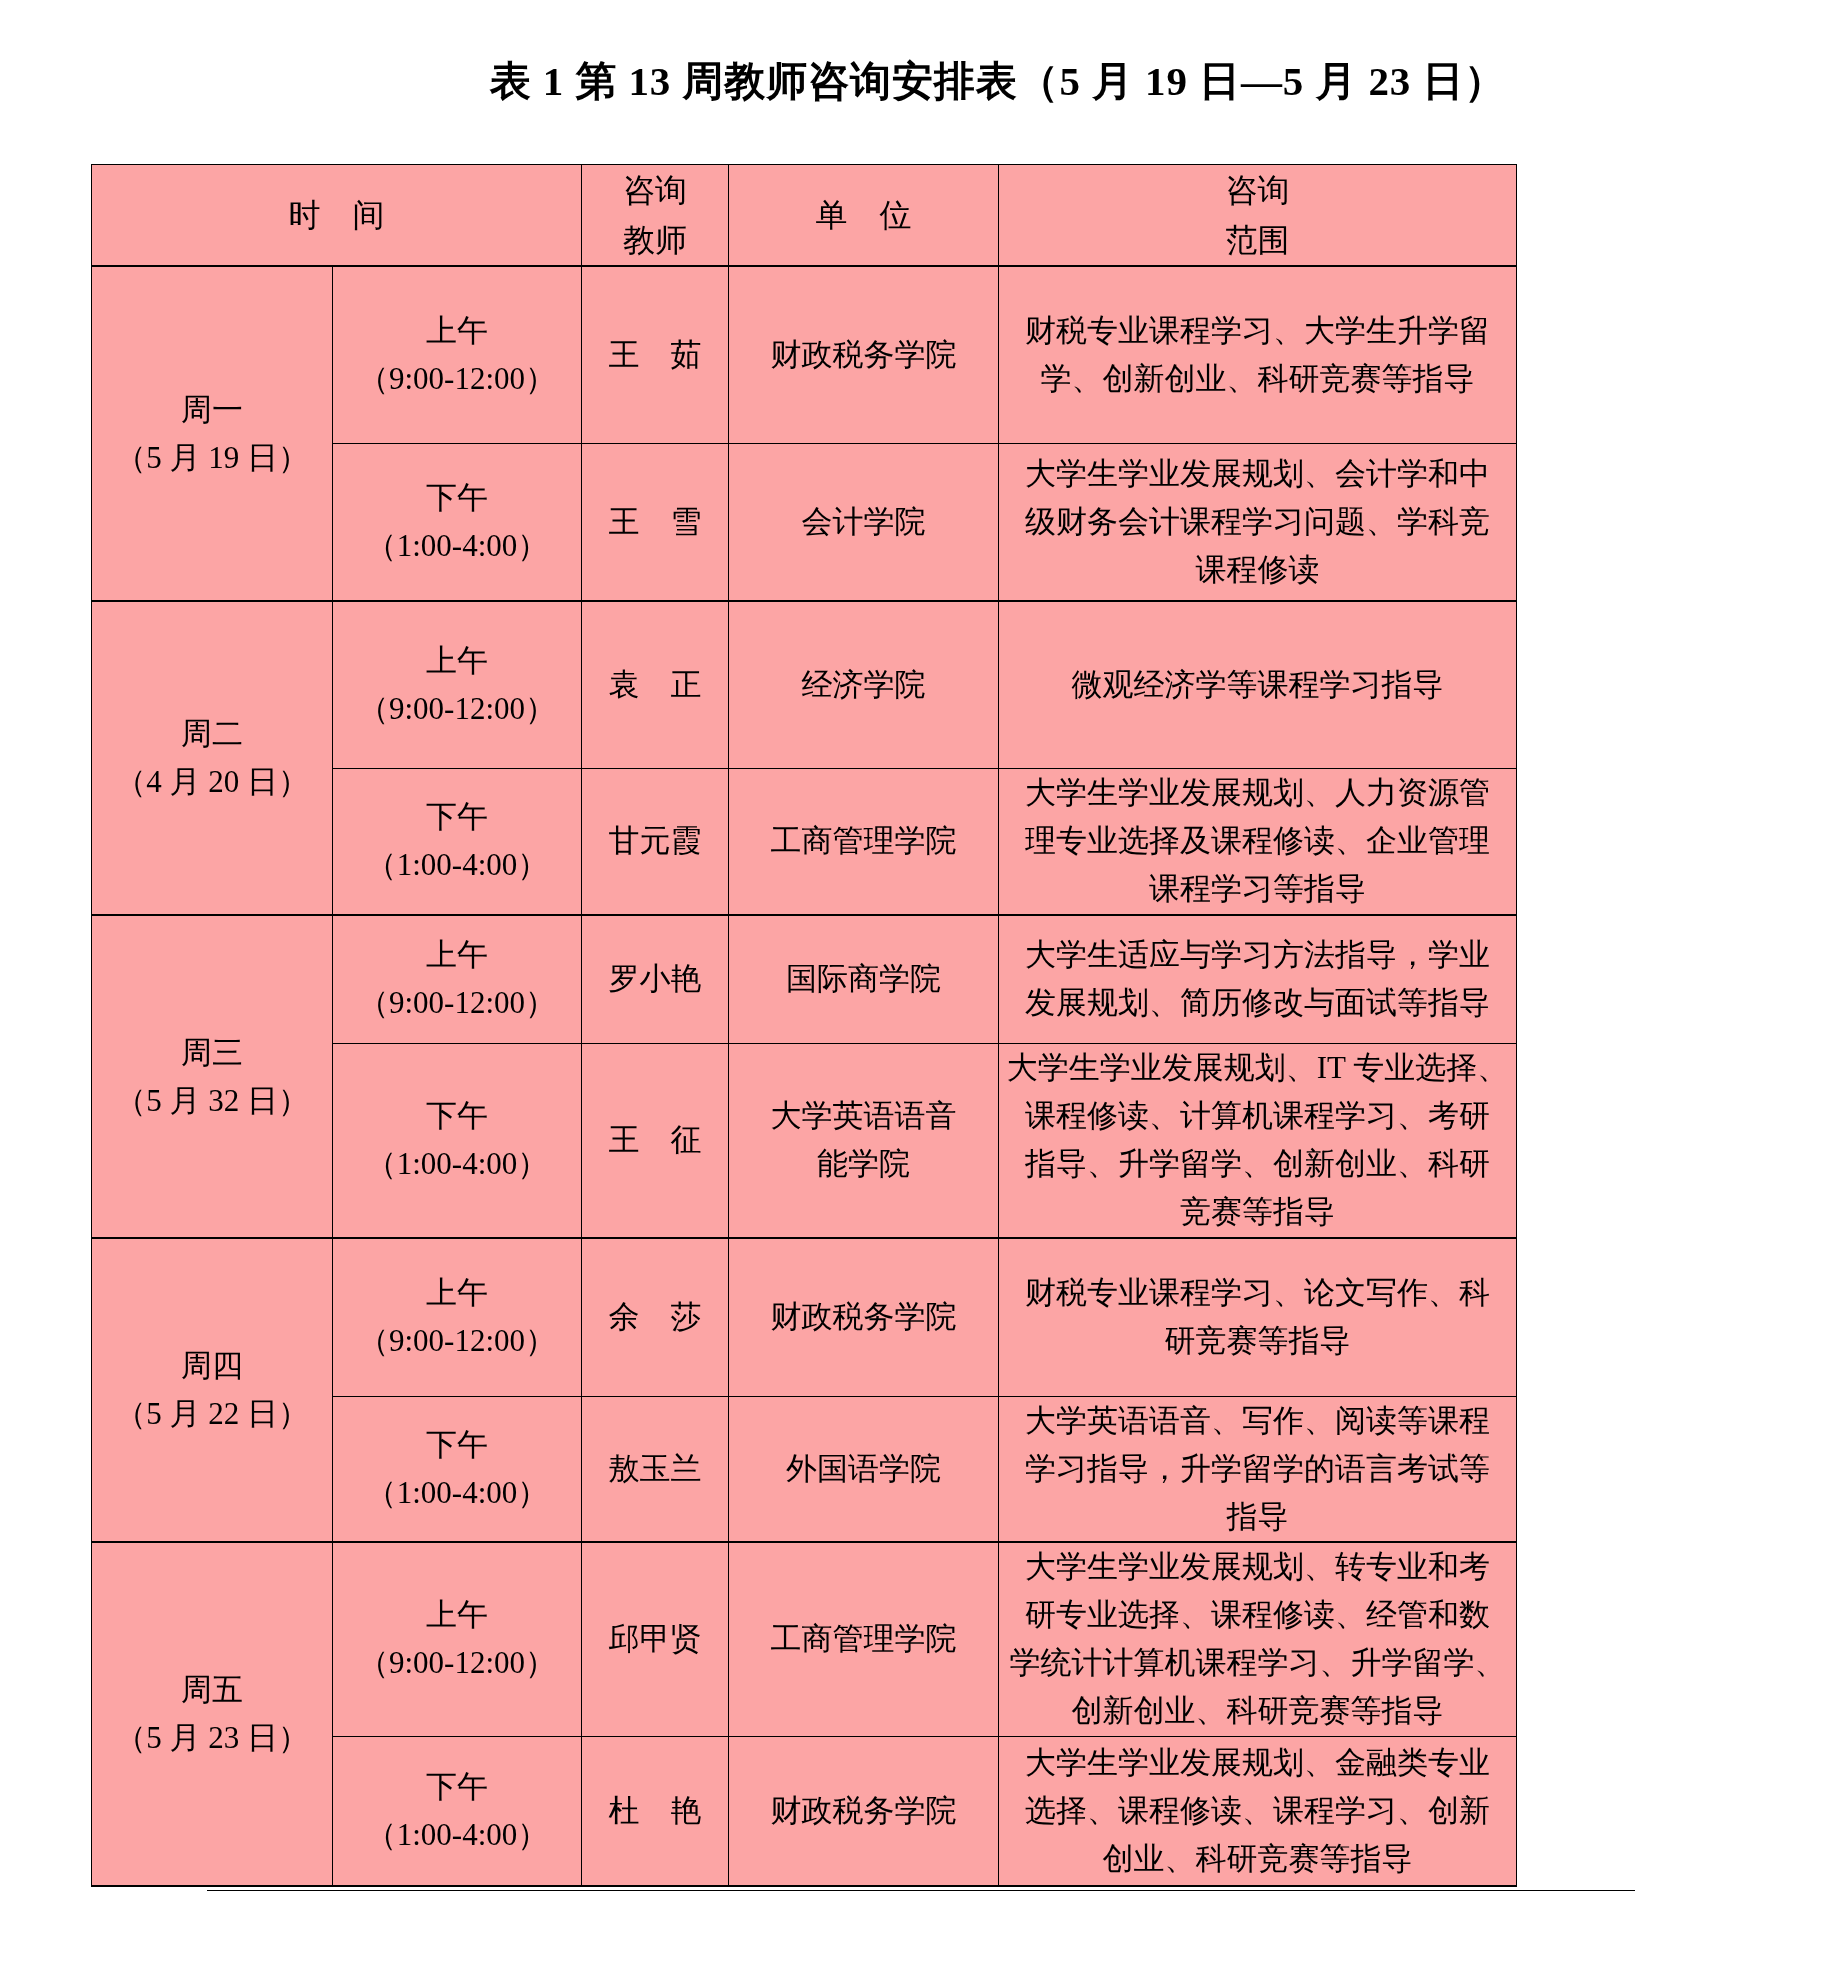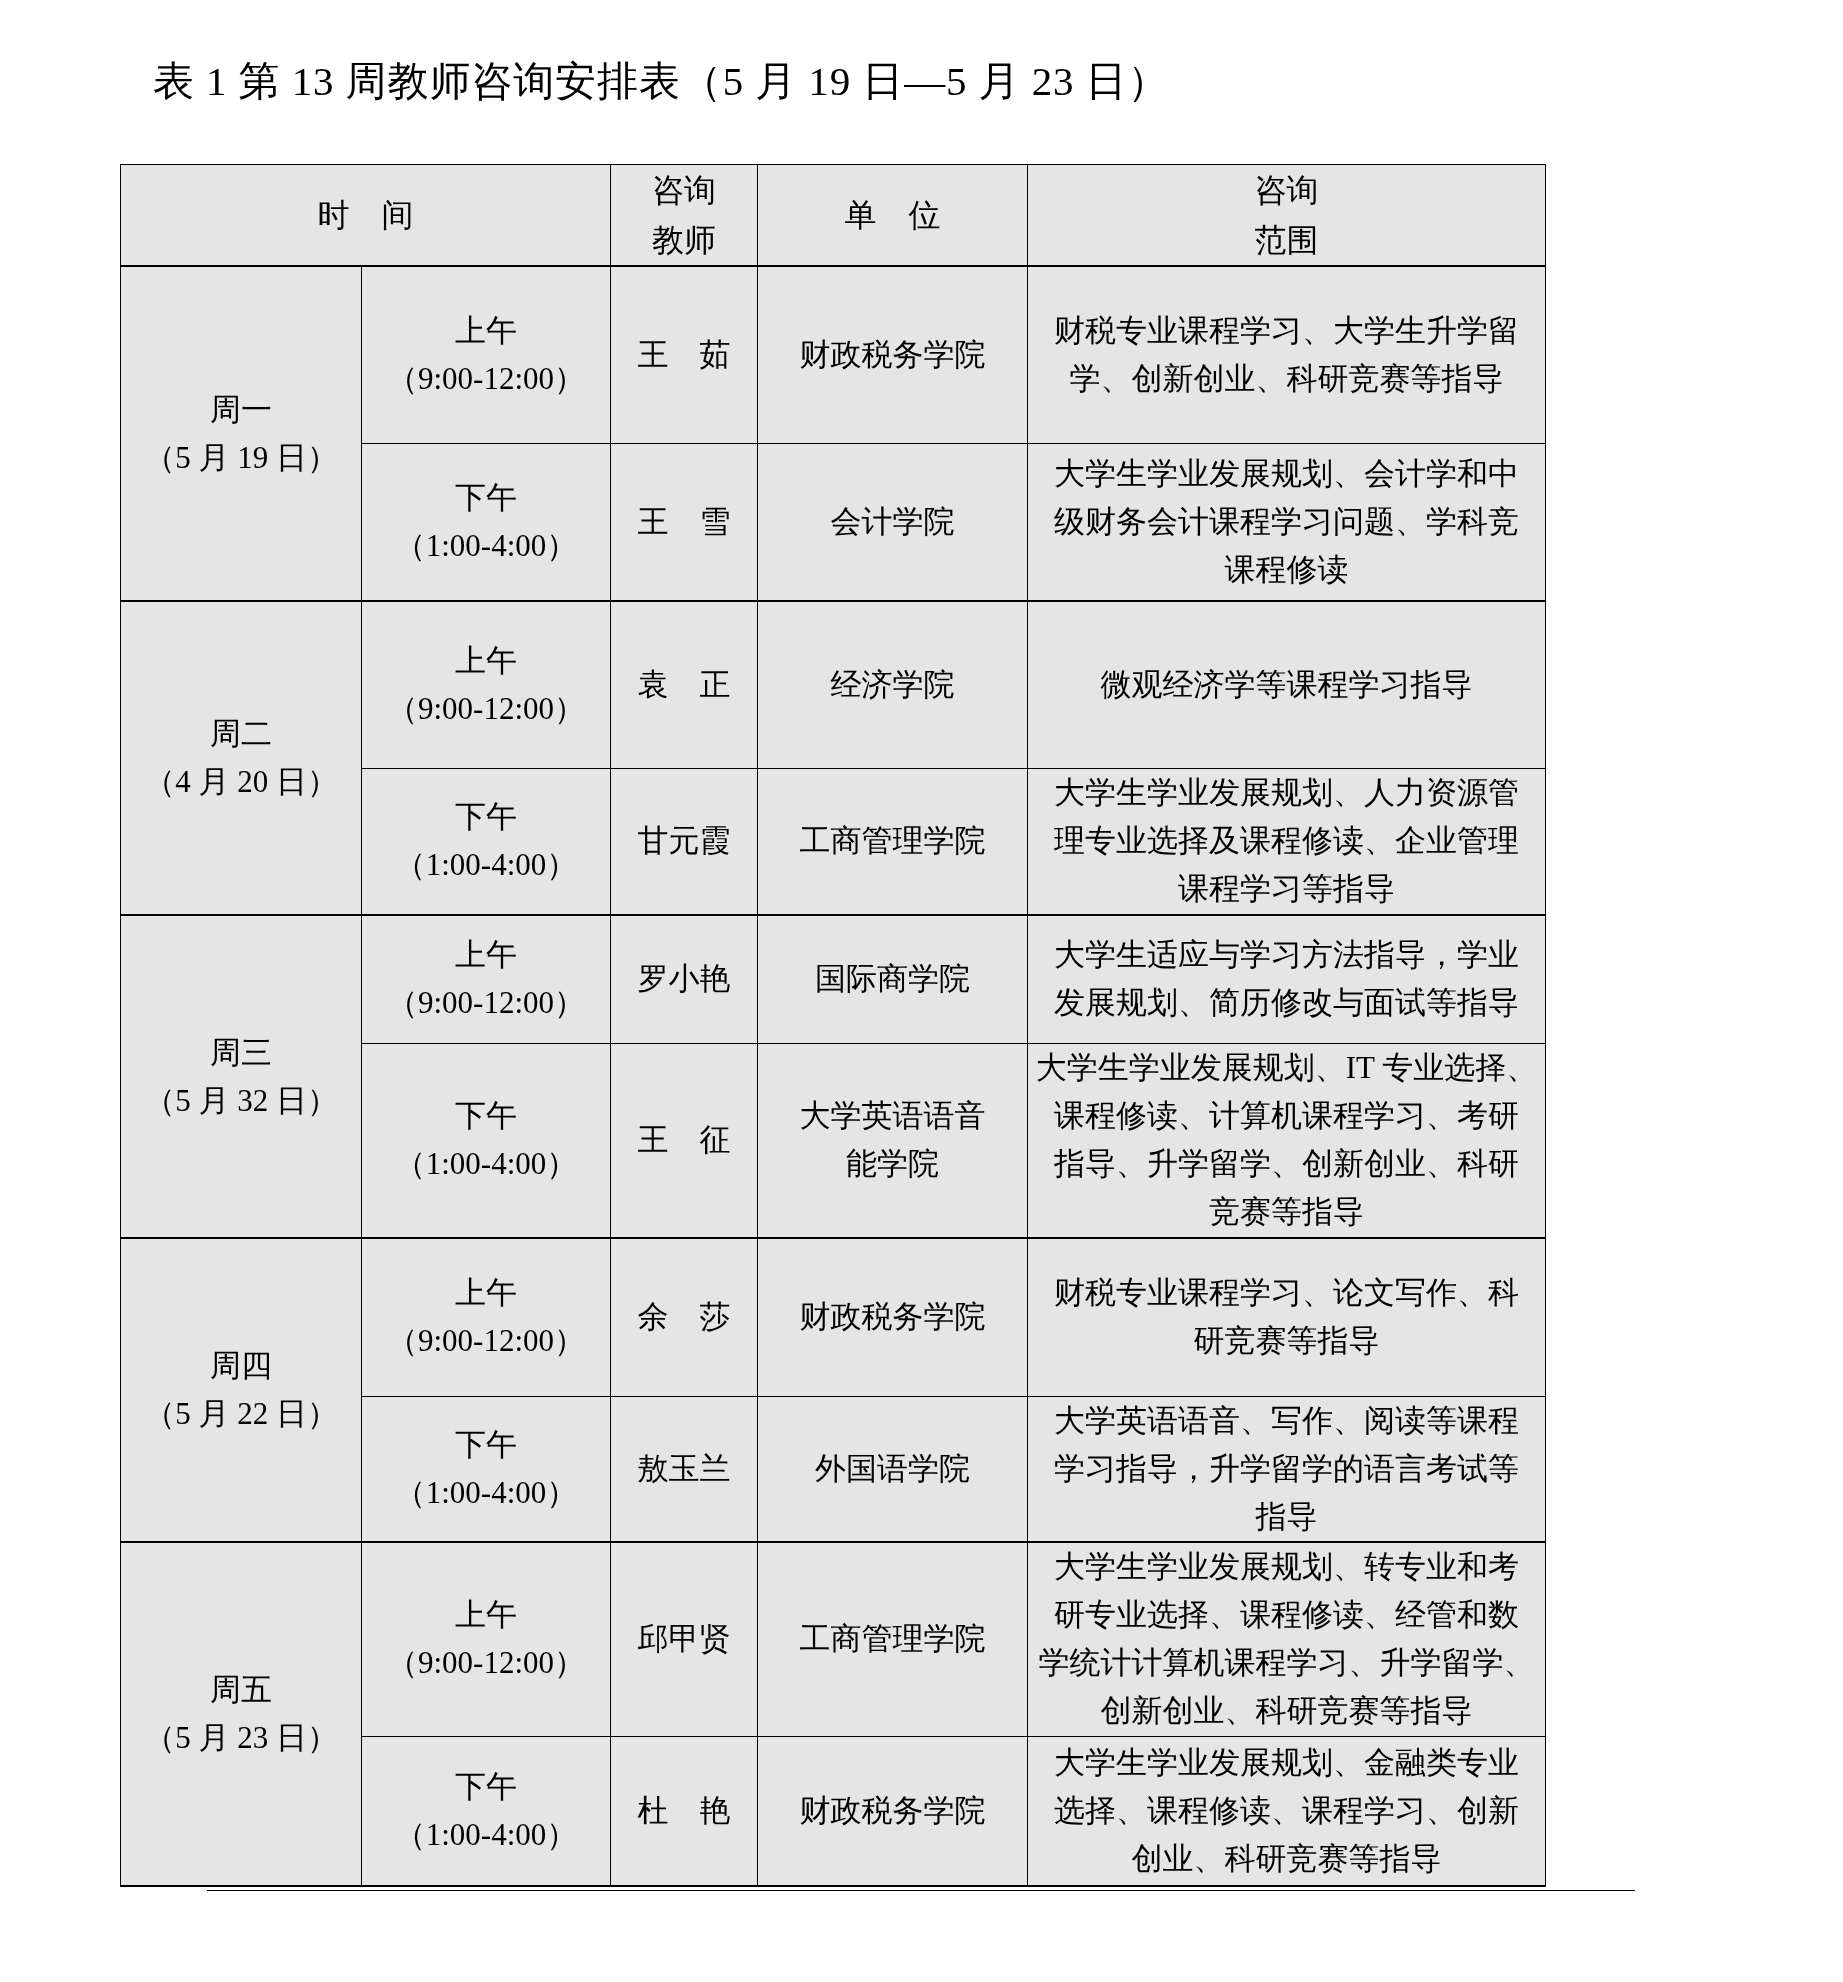--- a/index.html
+++ b/index.html
@@ -7,34 +7,34 @@
     width:1843px;height:1983px;
     font-family:"Liberation Serif","DejaVu Serif",serif;
     color:#000000;
     -webkit-font-smoothing:antialiased;
   }
   .page{width:1843px;height:1983px;overflow:hidden;background:#ffffff;}
   .doc-title{
     padding-top:52px;
     padding-left:153px;
     width:1690px;
-    text-align:left;
+    text-align:center;
     font-size:41px;
     line-height:58px;
-    font-weight:normal;
+    font-weight:bold;
     letter-spacing:0.9px;
     white-space:pre-line;
   }
   table.schedule{
     border-collapse:collapse;
     table-layout:fixed;
-    margin-left:120px;
+    margin-left:91px;
     margin-top:54px;
     width:1425px;
-    background:#e5e5e5;
+    background:#fca5a5;
     padding-left:17px;
   }
   table.schedule{border:1.8px solid #000;border-bottom:2.7px solid #000;}
   table.schedule th, table.schedule td{
     border:1.8px solid #000;
     vertical-align:middle;
     text-align:center;
     font-weight:normal;
     font-size:31px;
     line-height:48px;

